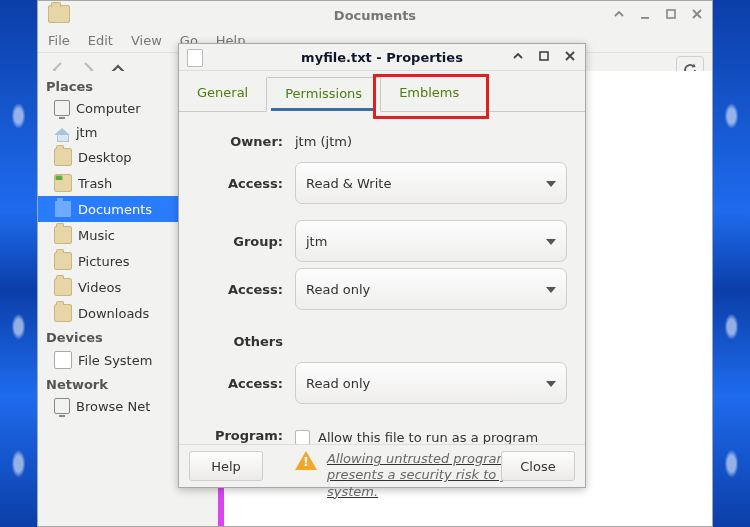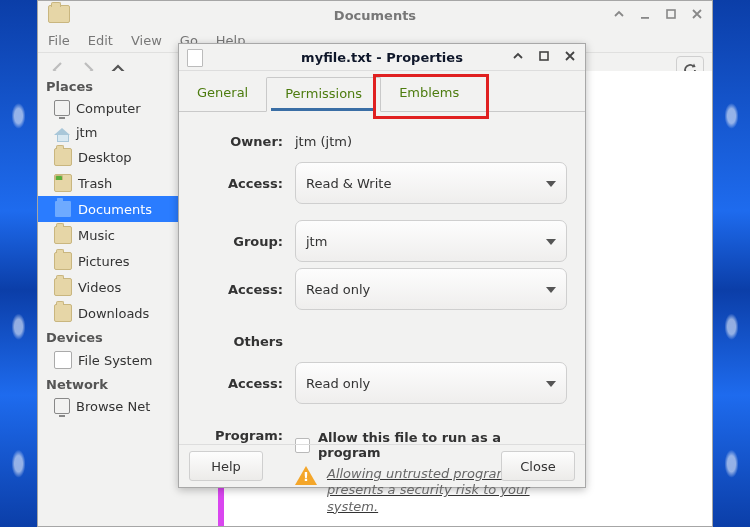--- a/index.html
+++ b/index.html
@@ -103,21 +103,21 @@
   .combo {
     flex:1; height:28px; border:1px solid #cfcfcf; border-radius:7px;
     background:linear-gradient(#fdfdfd,#efeeed);
     display:flex; align-items:flex-end; padding:0 28px 12px 10px; position:relative; cursor:pointer;
   }
   .combo::after{
     content:""; position:absolute; right:10px; top:50%; margin-top:-2px;
     border-left:5px solid transparent; border-right:5px solid transparent; border-top:6px solid #555;
   }
   .gap { height:10px; }
-  .checkbox-row{ display:flex; align-items:center; gap:8px; margin-left:98px; margin-top:4px;font-weight:bold;}
+  .checkbox-row{ display:flex; align-items:center; gap:8px; margin-left:98px; margin-top:4px;}
   .cbox{ width:15px;height:15px;border:1px solid #b9b9b9;border-radius:2px;background:#fff;box-sizing:border-box;cursor:pointer;}
   .warn-row{ display:flex; gap:10px; margin-left:98px; margin-top:6px;text-decoration:underline; }
   .warn-icon{
     width:22px; height:20px; position:relative; flex:none;
   }
   .warn-icon::before{
     content:""; position:absolute; left:0; top:0;
     border-left:11px solid transparent; border-right:11px solid transparent; border-bottom:19px solid #f4a62a;
   }
   .warn-icon::after{

